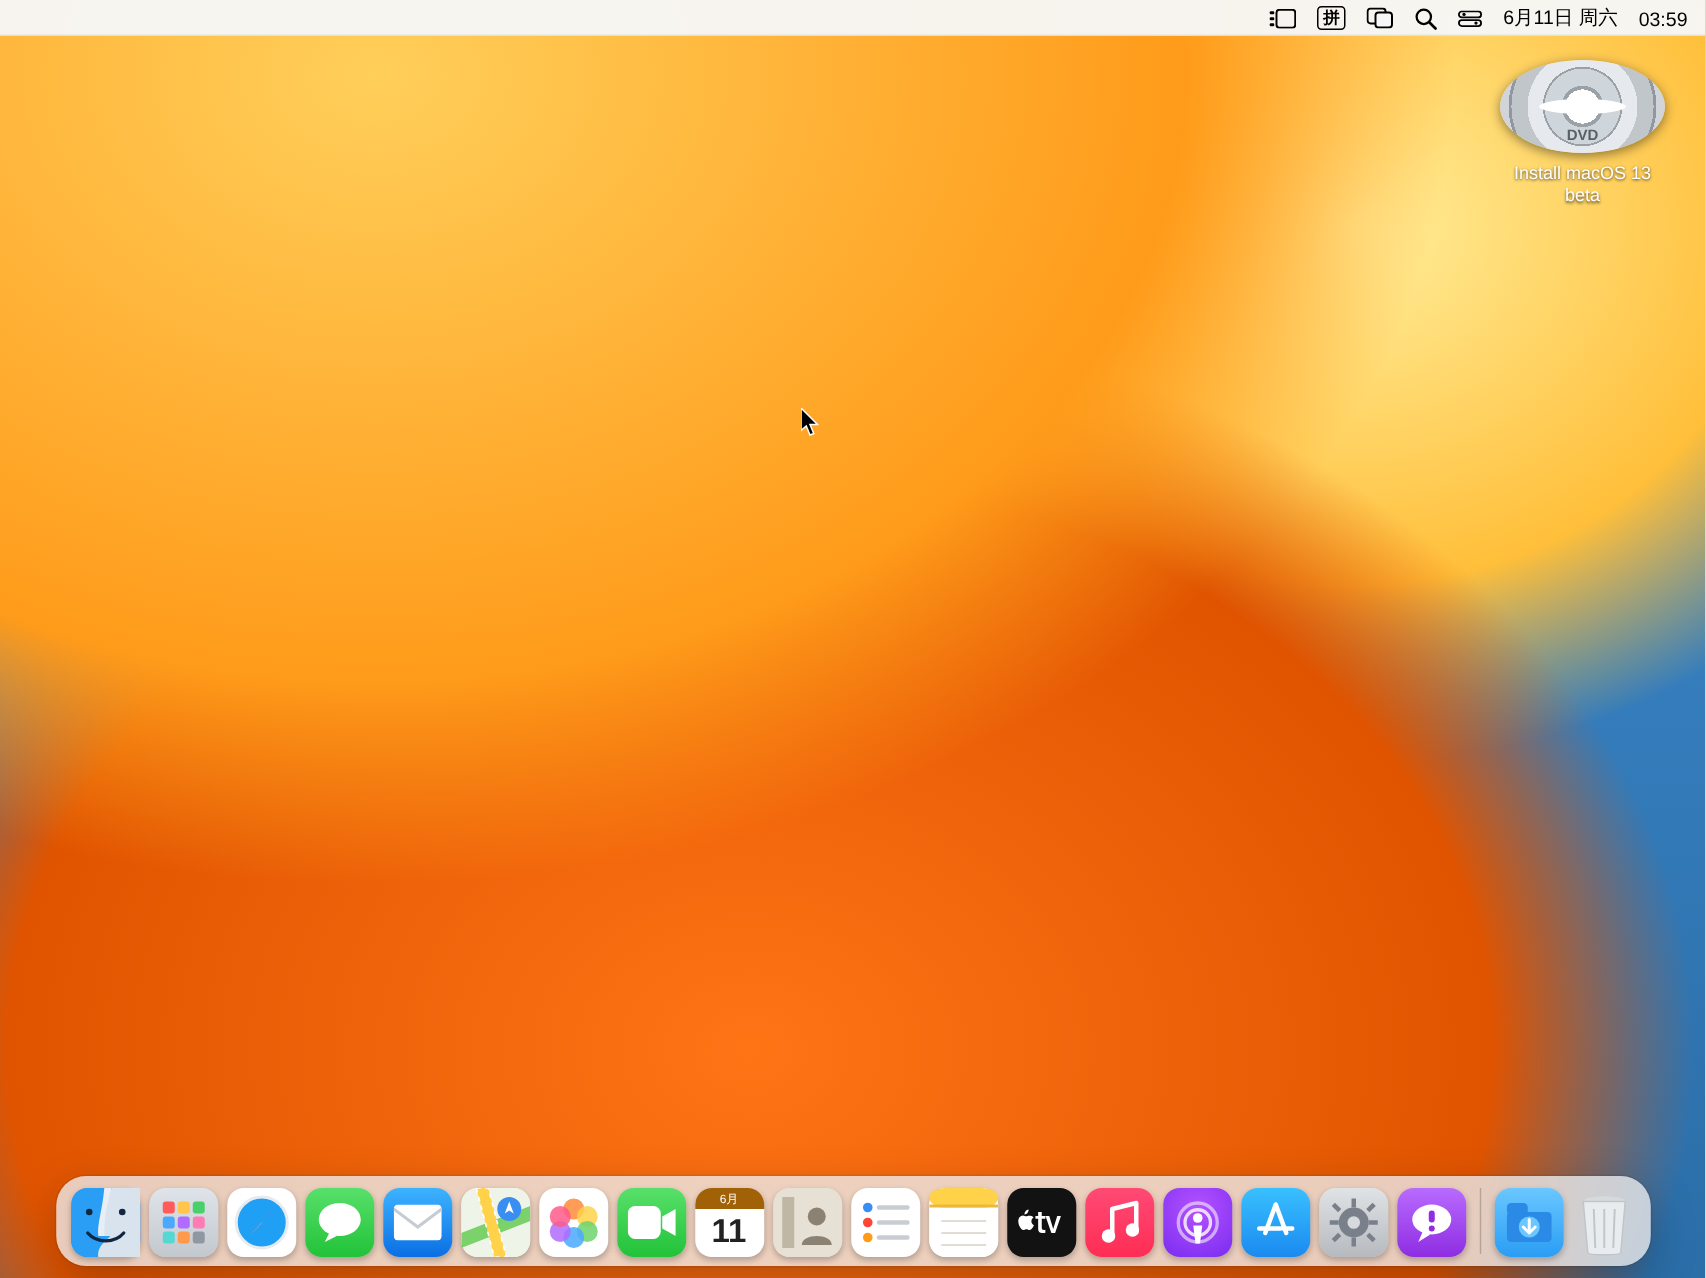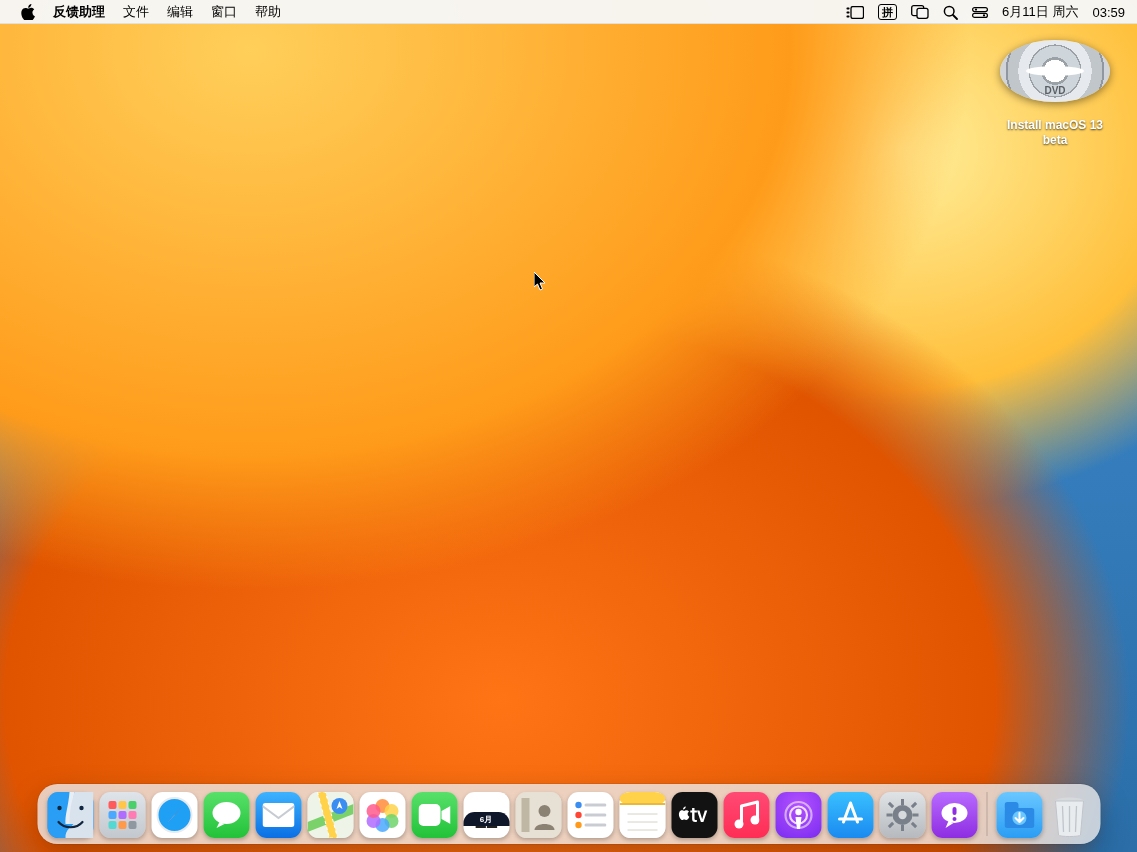--- a/index.html
+++ b/index.html
@@ -14,26 +14,26 @@
   
   .menubar{position:absolute;top:0;left:0;right:0;height:24px;background:rgba(247,247,247,.96);display:flex;align-items:center;font-size:13px;color:#000;box-shadow:inset 0 -1px rgba(0,0,0,.08);z-index:10;}
   .menubar .left{display:flex;align-items:center;gap:0;padding-left:12px;}
   .menubar .left .item{padding:0 9px;cursor:default;}
   .menubar .left .app{font-weight:700;}
   .menubar .right{margin-left:auto;display:flex;align-items:center;gap:14px;padding-right:12px;}
   .menubar .right .item{display:flex;align-items:center;cursor:default;}
   .menubar svg{display:block;}
   
   .desk-icon{position:absolute;top:40px;right:22px;width:120px;text-align:center;color:#fff;font-size:12px;cursor:default;}
-  .desk-icon .dvd{width:62px;height:62px;margin:0 auto 16px;border-radius:50%;
+  .desk-icon .dvd{width:62px;height:62px;margin:0 auto 6px;border-radius:50%;
     background:radial-gradient(circle at 50% 50%,#fff 0 18%,#9aa1a7 18% 22%,#cfd6db 22% 40%,#9aa0a6 40% 42%,#e6eaee 42% 58%,#c1c6cb 58% 75%,#9097a0 75% 78%,#d1d5da 78% 100%);
     box-shadow:0 2px 8px rgba(0,0,0,.45);position:relative;padding-left:48px;}
   .desk-icon .dvd::after{content:"";position:absolute;inset:26px;border-radius:50%;background:#fff;}
   .desk-icon .dvd .dvd-label{position:absolute;bottom:6px;left:0;right:0;font-size:10px;font-weight:700;color:#5a5f66;text-align:center;}
-  .desk-icon .label{text-shadow:0 1px 2px rgba(0,0,0,.7);font-weight:700;line-height:1.25;}
+  .desk-icon .label{text-shadow:0 1px 2px rgba(0,0,0,.7);font-weight:400;line-height:1.25;}
   
   .cursor{position:absolute;left:534px;top:272px;z-index:5;}
   
   .dock{position:absolute;left:50%;bottom:8px;transform:translateX(-50%);padding:6px 10px;border-radius:20px;
     background:rgba(235,237,240,.78);backdrop-filter:blur(20px);box-shadow:0 0 0 1px rgba(0,0,0,.08),0 12px 30px rgba(0,0,0,.25);display:flex;align-items:flex-end;gap:6px;}
   .dock .app{width:46px;height:46px;border-radius:11px;display:flex;align-items:center;justify-content:center;box-shadow:0 2px 4px rgba(0,0,0,.25);cursor:default;position:relative;}
   .dock .sep{width:1px;height:44px;background:rgba(0,0,0,.2);margin:0 3px;align-self:center;}
   .trash{width:42px;height:48px;display:flex;align-items:flex-end;justify-content:center;cursor:default;}
   
   .finder{background:linear-gradient(180deg,#2aa2ff,#0e74e8);}
@@ -48,41 +48,29 @@
   .contacts{background:#e8e2d8;}
   .reminders{background:#fff;}
   .notes{background:#fff;}
   .appletv{background:#121212;}
   .music{background:linear-gradient(180deg,#ff4a74,#ff2d55);}
   .podcasts{background:radial-gradient(circle at 50% 30%,#b452ff,#7a2cf0);}
   .appstore{background:linear-gradient(180deg,#39c0ff,#1a8af0);}
   .settings{background:linear-gradient(180deg,#e0e3e6,#b6babe);}
   .feedback{background:linear-gradient(180deg,#b86bff,#8e2de2);}
   .downloads{background:linear-gradient(180deg,#6ac7ff,#2a9df4);}
-  .cal-top{position:absolute;top:0;left:0;right:0;height:14px;border-radius:11px 11px 0 0;background:#0f172a;display:flex;align-items:center;justify-content:center;color:#fff;font-size:8px;font-weight:700;margin-top:20px;}
+  .cal-top{position:absolute;top:0;left:0;right:0;height:14px;border-radius:11px 11px 0 0;background:#a16207;display:flex;align-items:center;justify-content:center;color:#fff;font-size:8px;font-weight:400;}
   .cal-day{font-size:22px;font-weight:700;color:#222;margin-top:12px;}
 </style>
 </head>
 <body>
 
 <div class="desktop">
 
   <div class="menubar">
-    <div class="left">
-      <span class="item">
-        <svg width="14" height="16" viewBox="0 0 14 16">
-            <path fill="#000" d="M11.4 8.5c0-2.1 1.7-3.1 1.8-3.1-1-1.4-2.5-1.6-3-1.6-1.3-.1-2.5.8-3.1.8-.7 0-1.6-.8-2.7-.7-1.4 0-2.7.8-3.4 2.1-1.5 2.6-.4 6.4 1 8.5.7 1 1.5 2.1 2.6 2.1 1.1 0 1.5-.7 2.8-.7 1.3 0 1.7.7 2.8.7 1.2 0 1.9-1 2.6-2 .8-1.1 1.1-2.2 1.1-2.3-.1 0-2.5-1-2.5-3.8zM9.5 2.4C10.1 1.7 10.5.7 10.4 0c-.8 0-1.8.6-2.4 1.3-.5.6-1 1.6-.8 2.5.9 0 1.8-.6 2.3-1.4z"></path>
-          </svg>
-      </span>
-      <span class="item app">反馈助理</span>
-      <span class="item">文件</span>
-      <span class="item">编辑</span>
-      <span class="item">窗口</span>
-      <span class="item">帮助</span>
-    </div>
     <div class="right">
       <span class="item">
         <svg width="18" height="13" viewBox="0 0 18 13">
             <rect x="5" y="0.5" width="12.5" height="12" rx="2" fill="none" stroke="#000" stroke-width="1.3"></rect>
             <rect x="0.5" y="1.5" width="3" height="2" rx="0.7" fill="#000"></rect>
             <rect x="0.5" y="5.5" width="3" height="2" rx="0.7" fill="#000"></rect>
             <rect x="0.5" y="9.5" width="3" height="2" rx="0.7" fill="#000"></rect>
           </svg>
       </span>
       <span class="item" style="border:1.3px solid #000;border-radius:3px;padding:0 3px;font-size:11px;font-weight:600;line-height:14px;">拼</span>

